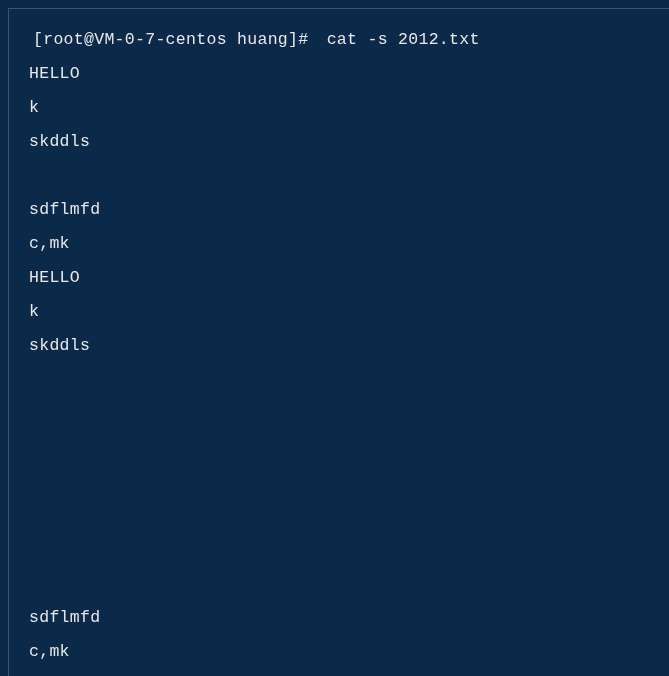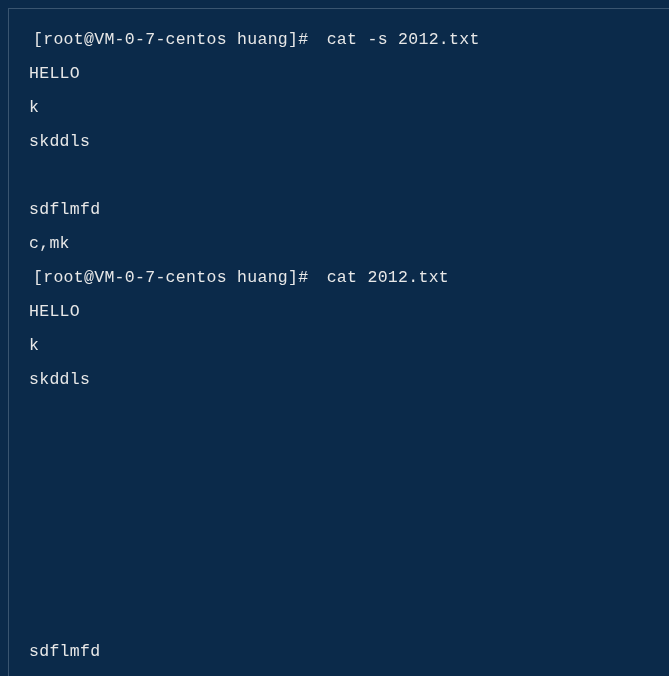--- a/index.html
+++ b/index.html
@@ -31,21 +31,20 @@
 <body>
 
 <div id="terminal">
     <div class="line"><span>[root@VM-0-7-centos huang]# </span><span class="command">cat -s 2012.txt</span></div>
     <div class="line">HELLO</div>
     <div class="line">k</div>
     <div class="line">skddls</div>
     <div class="line">&nbsp;</div>
     <div class="line">sdflmfd</div>
     <div class="line">c,mk</div>
-    <div class="line"><span>[root@VM-0-7-centos huang]# </span><span class="command">cat 2012.txt</span></div>
     <div class="line">HELLO</div>
     <div class="line">k</div>
     <div class="line">skddls</div>
     <div class="line">&nbsp;</div>
     <div class="line">&nbsp;</div>
     <div class="line">&nbsp;</div>
     <div class="line">&nbsp;</div>
     <div class="line">&nbsp;</div>
     <div class="line">&nbsp;</div>
     <div class="line">&nbsp;</div>

